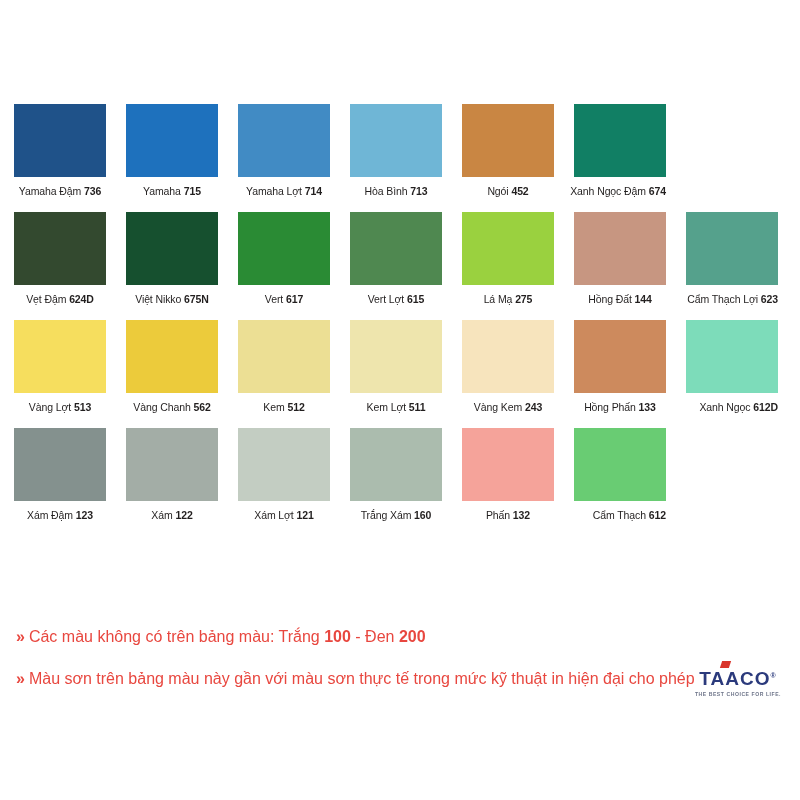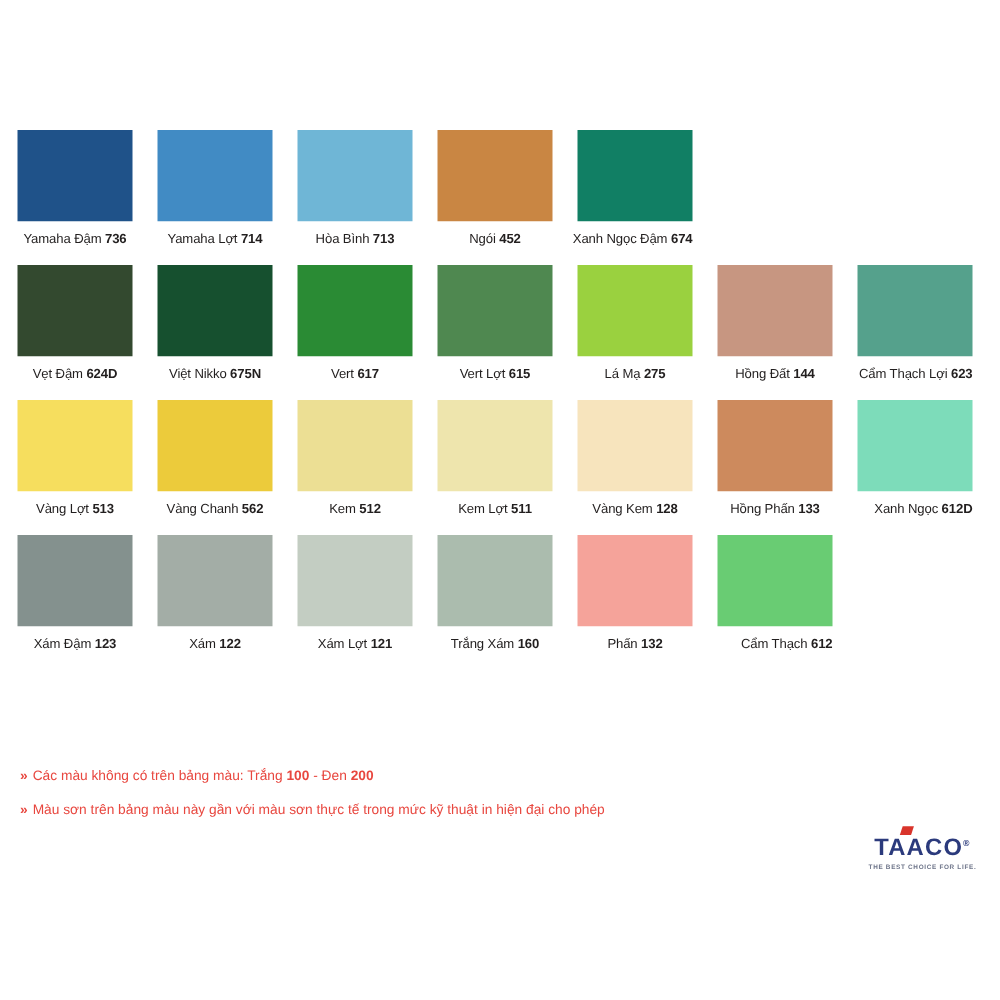--- a/index.html
+++ b/index.html
@@ -72,24 +72,25 @@
   
   #notes {
     position: absolute;
     left: 16px;
     top: 608px;
     width: 700px;
   }
 
   .note-line {
     color: #e8473f;
-    font-size: 11px;
+    font-size: 16px;
     line-height: 27px;
     font-family: "Liberation Sans", sans-serif;
     white-space: nowrap;
+    margin-top: 15px;
   }
   .note-bullet {
     color: #e8473f;
     font-weight: bold;
     margin-right: 4px;
   }
   .note-line b {
     font-weight: bold;
   }
 
@@ -141,20 +142,24 @@
 
 <div id="palette-page">
 
   <div id="swatch-grid">
       <div class="swatch-row">
         <div class="swatch-cell">
           <div class="swatch-chip" title="Yamaha Đậm 736" style="background: rgb(31, 82, 137);"></div>
           <div class="swatch-label"><span>Yamaha Đậm </span><b>736</b></div>
         </div>
         <div class="swatch-cell">
+          <div class="swatch-chip" title="Yamaha 715" style="background: rgb(30, 113, 189);"></div>
+          <div class="swatch-label"><span>Yamaha </span><b>715</b></div>
+        </div>
+        <div class="swatch-cell">
           <div class="swatch-chip" title="Yamaha Lợt 714" style="background: rgb(65, 139, 196);"></div>
           <div class="swatch-label"><span>Yamaha Lợt </span><b>714</b></div>
         </div>
         <div class="swatch-cell">
           <div class="swatch-chip" title="Hòa Bình 713" style="background: rgb(111, 182, 214);"></div>
           <div class="swatch-label"><span>Hòa Bình </span><b>713</b></div>
         </div>
         <div class="swatch-cell">
           <div class="swatch-chip" title="Ngói 452" style="background: rgb(201, 134, 67);"></div>
           <div class="swatch-label"><span>Ngói </span><b>452</b></div>
@@ -206,21 +211,21 @@
         <div class="swatch-cell">
           <div class="swatch-chip" title="Kem 512" style="background: rgb(236, 223, 148);"></div>
           <div class="swatch-label"><span>Kem </span><b>512</b></div>
         </div>
         <div class="swatch-cell">
           <div class="swatch-chip" title="Kem Lợt 511" style="background: rgb(238, 229, 173);"></div>
           <div class="swatch-label"><span>Kem Lợt </span><b>511</b></div>
         </div>
         <div class="swatch-cell">
           <div class="swatch-chip" title="Vàng Kem 151" style="background: rgb(247, 228, 189);"></div>
-          <div class="swatch-label"><span>Vàng Kem </span><b>128</b></div>
+          <div class="swatch-label"><span>Vàng Kem </span><b>243</b></div>
         </div>
         <div class="swatch-cell">
           <div class="swatch-chip" title="Hồng Phấn 133" style="background: rgb(205, 138, 93);"></div>
           <div class="swatch-label"><span>Hồng Phấn </span><b>133</b></div>
         </div>
         <div class="swatch-cell">
           <div class="swatch-chip" title="Xanh Ngọc 612D" style="background: rgb(125, 220, 186);"></div>
           <div class="swatch-label"><span>Xanh Ngọc </span><b>612D</b></div>
         </div>
       </div>

